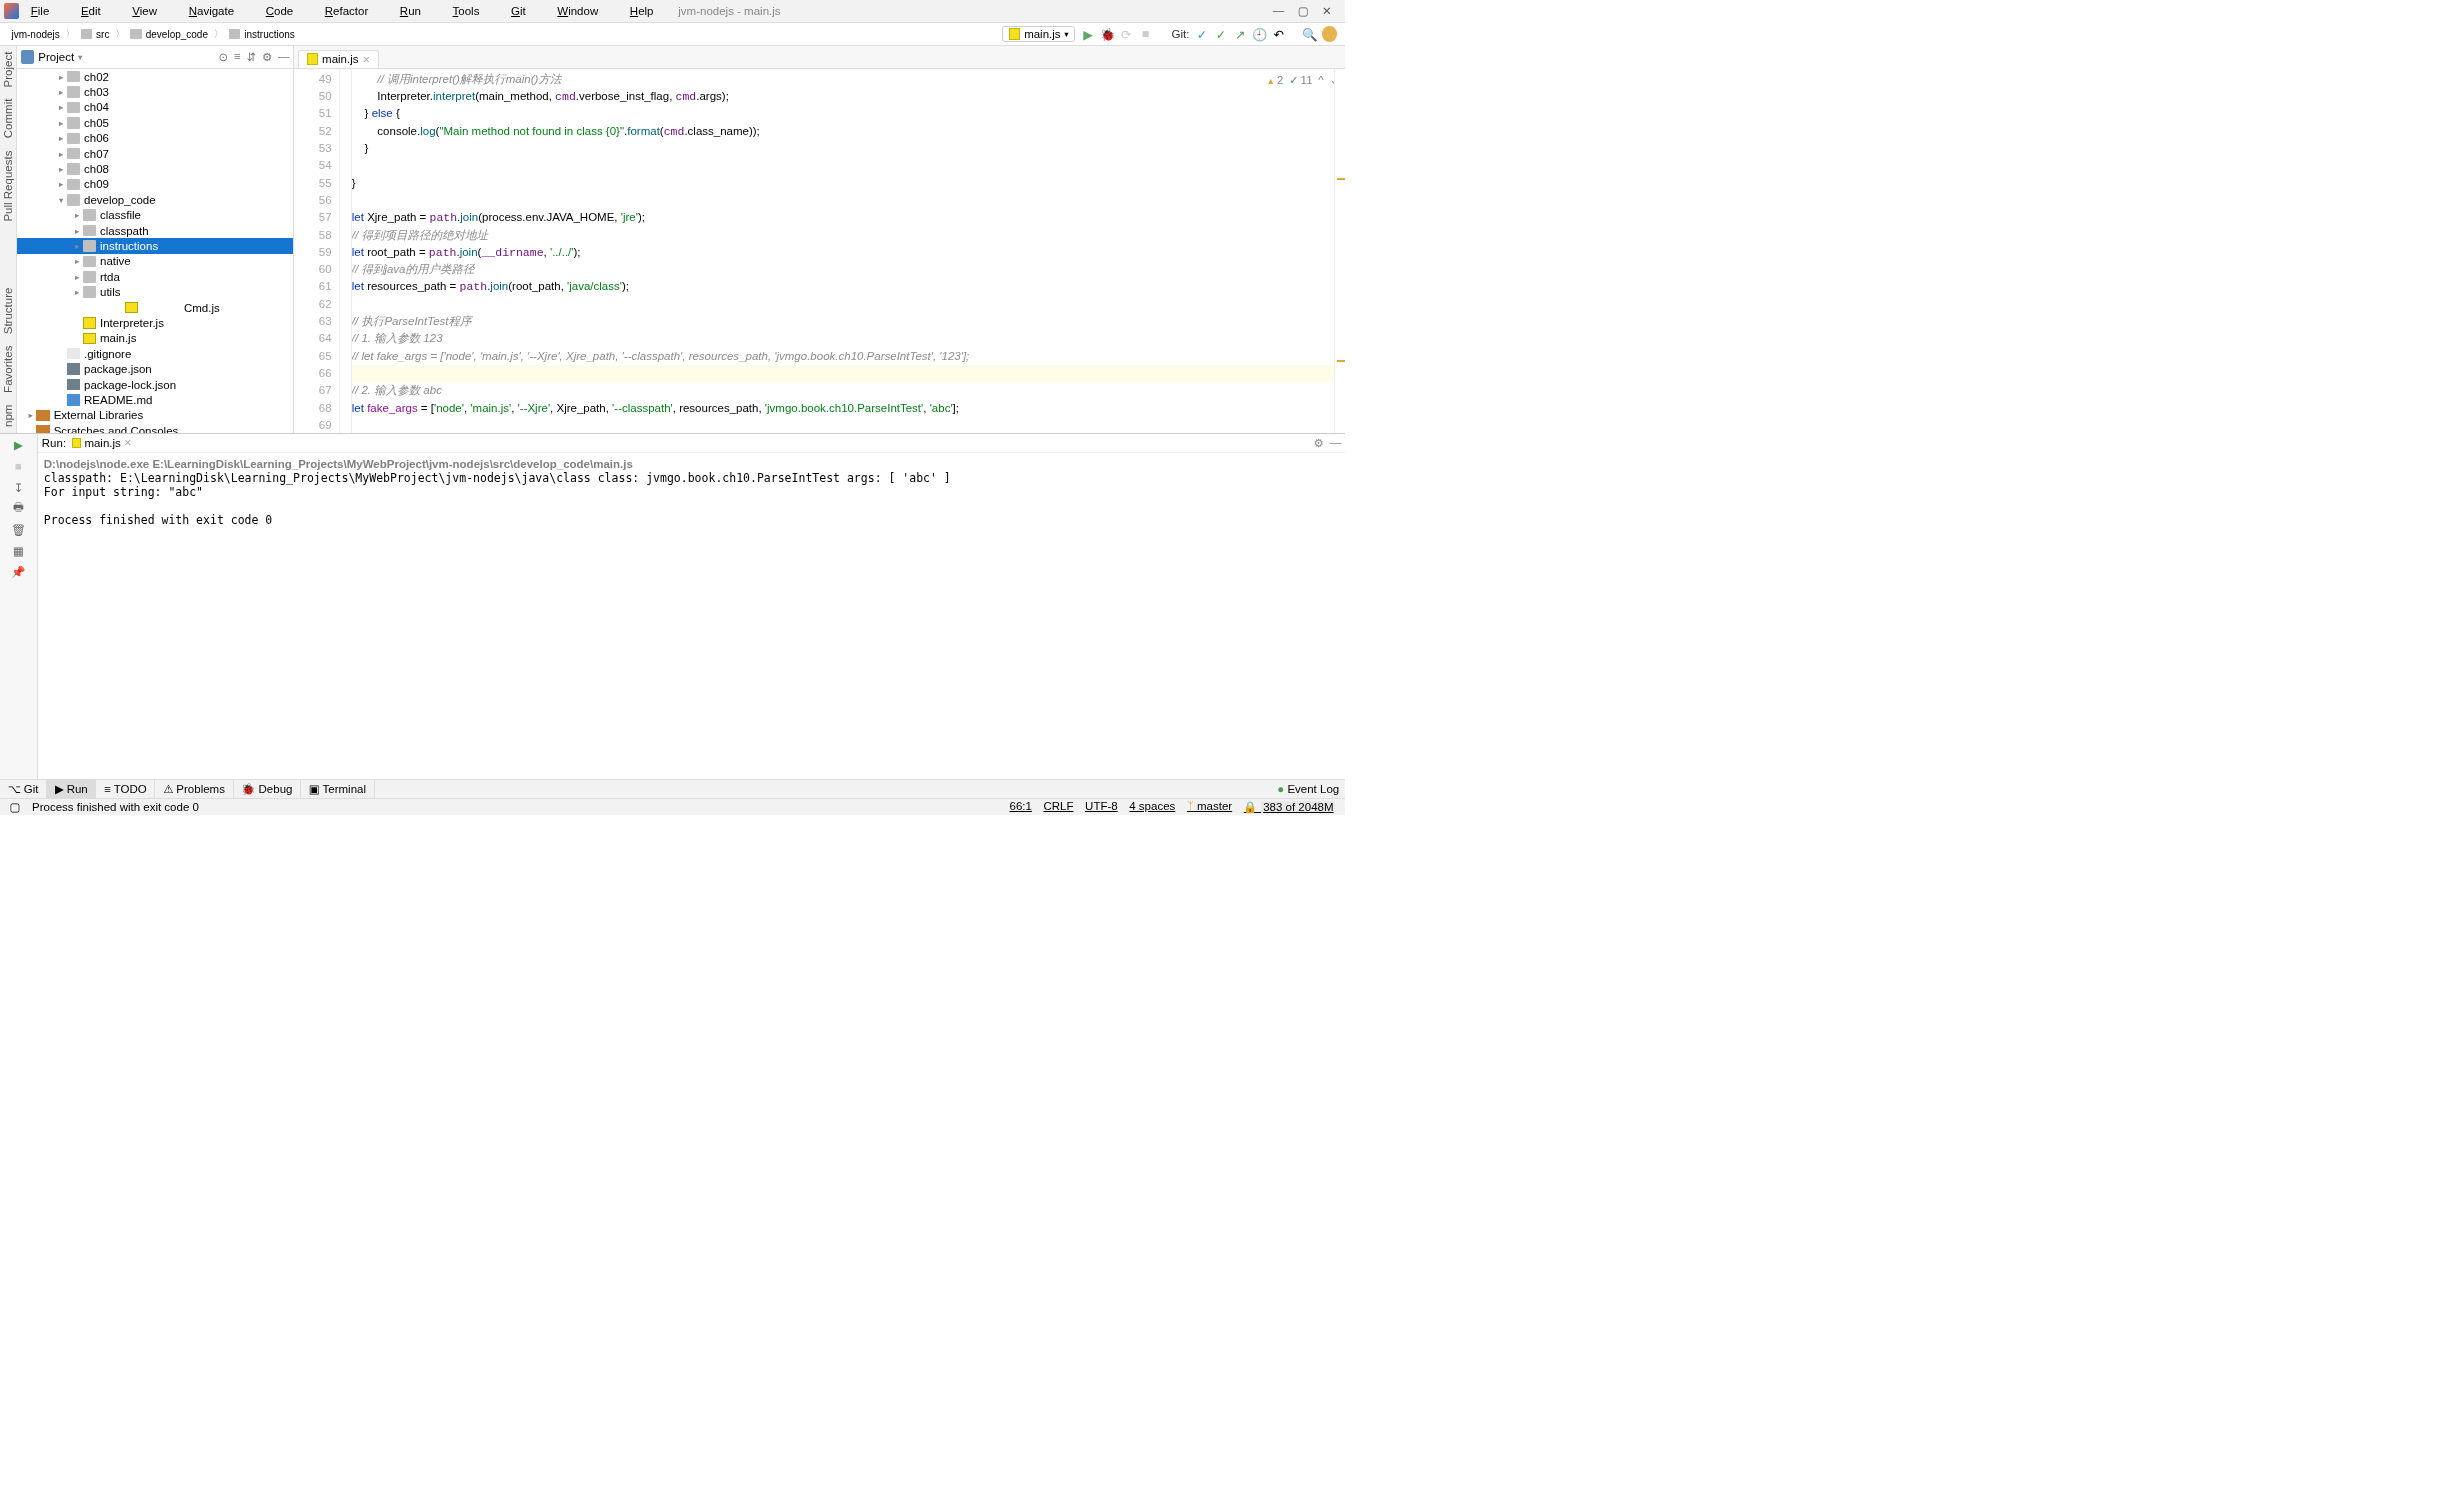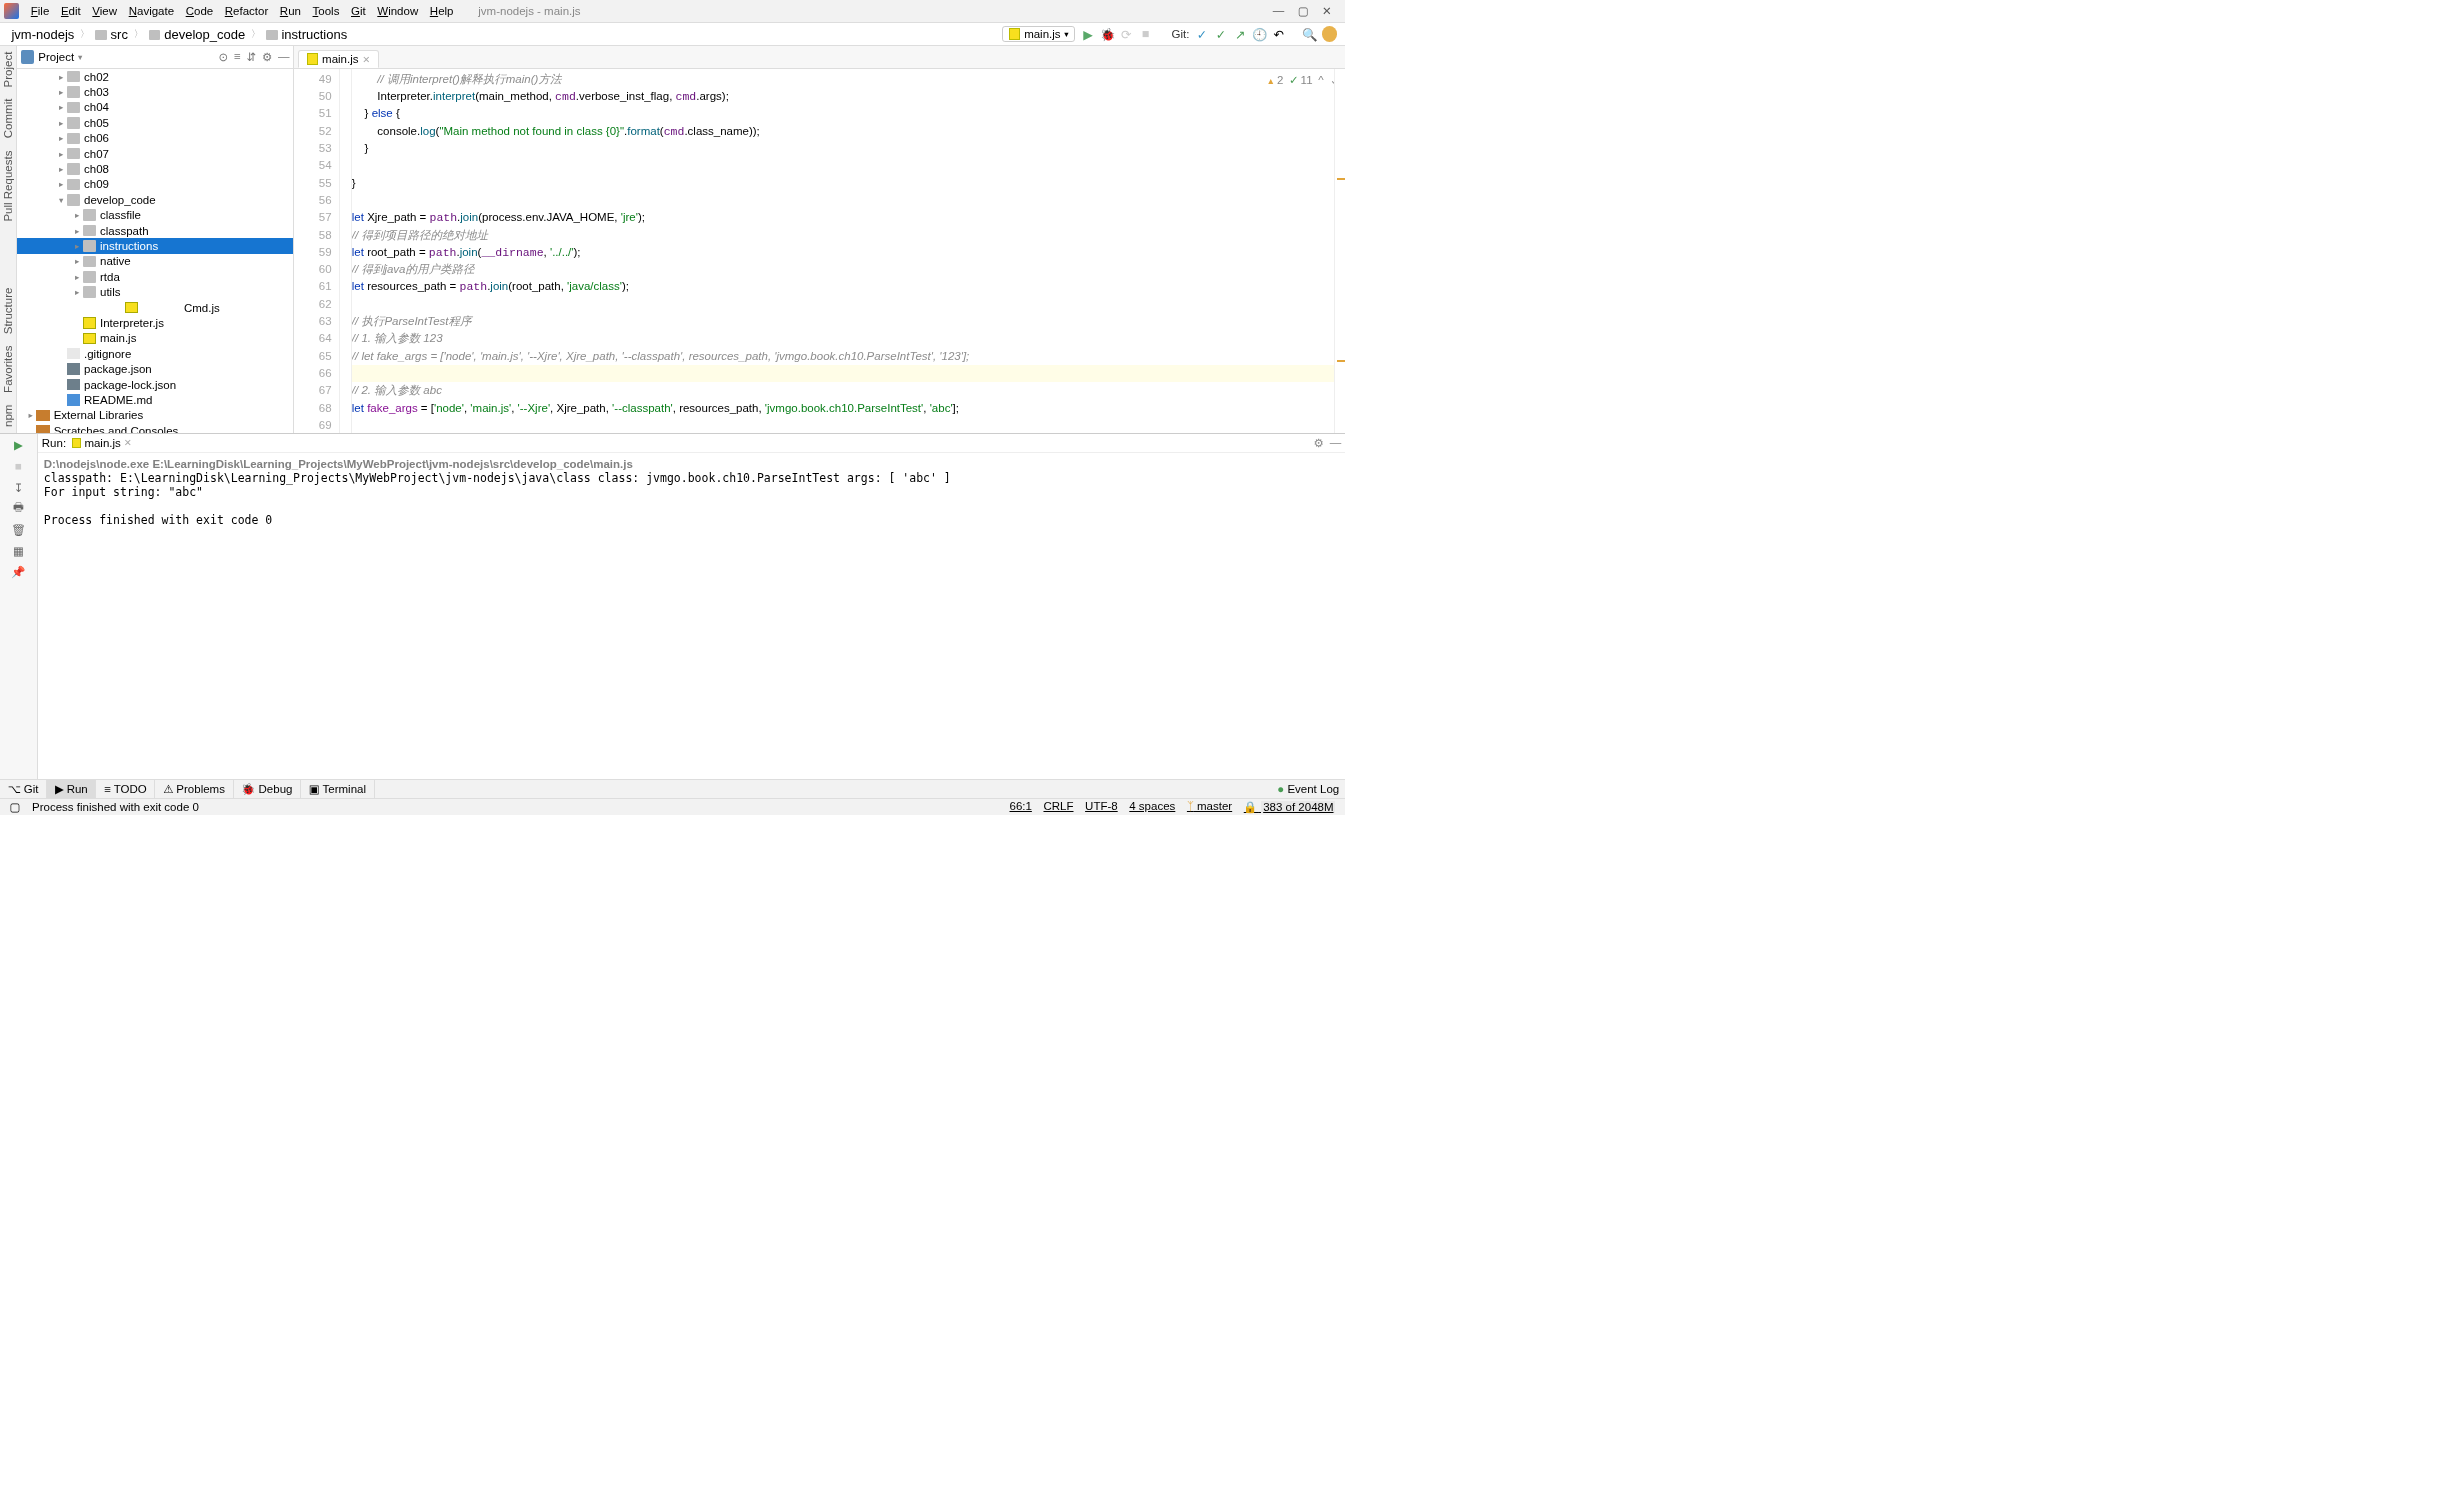--- a/index.html
+++ b/index.html
@@ -4,21 +4,21 @@
 <style>
 * { margin: 0; padding: 0; box-sizing: border-box; font-family: "Segoe UI", Arial, sans-serif; font-size: 11.5px; }
 body { background: #fff; width: 1345px; height: 815px; overflow: hidden; display: flex; flex-direction: column; }
 .menubar { height: 23px; background: #f2f2f2; border-bottom: 1px solid #ddd; display: flex; align-items: center; padding: 0 3.8px; }
 .menubar .logo { width: 15.4px; height: 15.4px; background: linear-gradient(135deg,#ff6b35,#1a73e8); border-radius:1.9px; margin-right:5.8px;}
 .menubar .item { padding: 0 5.8px; cursor: default; }
 .menubar .item u { text-decoration: underline; }
 .menubar .title { margin-left: 19px; color: #888; }
 .menubar .wincontrols { margin-left: auto; display:flex; gap:13.4px; padding-right:9.6px; font-size:13.4px; color:#555;}
 .navbar { height: 23px; background: #fff; border-bottom: 1px solid #ddd; display: flex; align-items: center; padding: 0 7.7px; }
-.navbar .crumb { padding: 0 3.8px; font-size:13px;}
+.navbar .crumb { padding: 0 3.8px; font-size:10px;}
 .navbar .sep { color: #999; padding:0 1.9px; font-size:9.6px;}
 .navbar .folder-ico { display:inline-block; width:11.5px; height:9.6px; background:#bfbfbf; border-radius:1px; margin-right:3.8px; vertical-align:-1px;}
 .navbar .right { margin-left: auto; display:flex; align-items:center; gap:5.8px;}
 .navbar .rundrop { border:1px solid #ccc; border-radius:2.9px; padding:1px 5.8px; display:flex; align-items:center; gap:3.8px; background:#fff;}
 .navbar .js-ico { width:11.5px; height:11.5px; background:linear-gradient(#f7df1e,#f7df1e); border:1px solid #bb0; display:inline-block;}
 .navbar .tb-ico { width:13.4px; text-align:center; font-size:12.5px; cursor:default;}
 .navbar .play { color:#59a869;}
 .navbar .bug { color:#499c54;}
 .navbar .stop { color:#ccc;}
 .navbar .git-lbl { color:#333;}
@@ -83,21 +83,21 @@
 .statusbar { height:17.3px; background:#f2f2f2; border-top:1px solid #ddd; display:flex; align-items:center; font-size:10.6px; padding:0 3.8px;}
 .statusbar .sitem { padding:0 5.8px;}
 .statusbar .right { margin-left:auto; display:flex;text-decoration:underline;}
 .lock { color:#888;}
 </style>
 </head>
 <body>
 
 <div class="menubar">
   <div class="logo"></div>
-  <div id="menus" style="display: inline-flex;">
+  <div id="menus" style="display: inline-flex; gap: 20px;">
       <span class="item"><u>F</u>ile</span>
       <span class="item"><u>E</u>dit</span>
       <span class="item"><u>V</u>iew</span>
       <span class="item"><u>N</u>avigate</span>
       <span class="item"><u>C</u>ode</span>
       <span class="item"><u>R</u>efactor</span>
       <span class="item"><u>R</u>un</span>
       <span class="item"><u>T</u>ools</span>
       <span class="item"><u>G</u>it</span>
       <span class="item"><u>W</u>indow</span>

